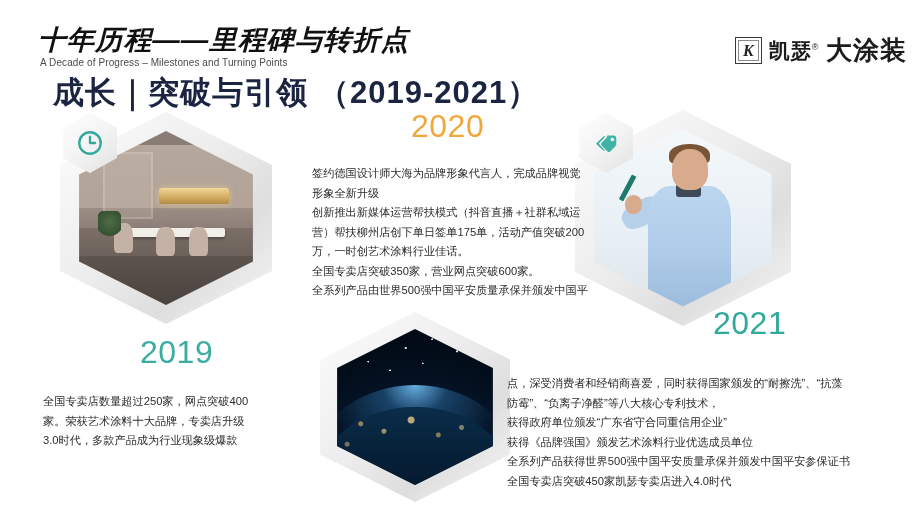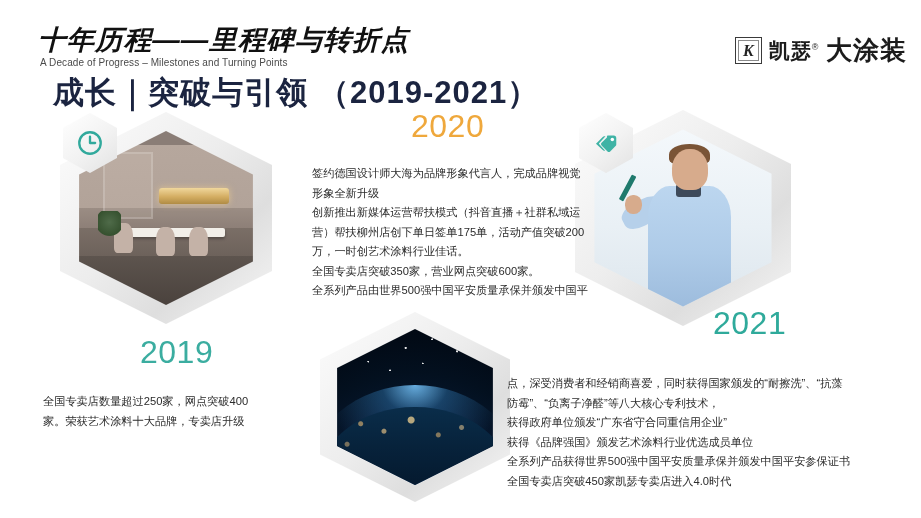--- a/index.html
+++ b/index.html
@@ -406,20 +406,21 @@
   </div>
 </div>
 
 <div class="year" id="year-2019" style="color: rgb(59, 173, 160);">2019</div>
 <div class="year" id="year-2020" style="color: rgb(239, 168, 60);">2020</div>
 <div class="year" id="year-2021" style="color: rgb(47, 170, 155);">2021</div>
 
 <div class="body-text" id="text-2019">
   <div class="ln">全国专卖店数量超过250家，网点突破400</div>
   <div class="ln">家。荣获艺术涂料十大品牌，专卖店升级</div>
+  <div class="ln">3.0时代，多款产品成为行业现象级爆款</div>
 </div>
 
 <div class="body-text" id="text-2020">
   <div class="ln">签约德国设计师大海为品牌形象代言人，完成品牌视觉</div>
   <div class="ln">形象全新升级</div>
   <div class="ln">创新推出新媒体运营帮扶模式（抖音直播＋社群私域运</div>
   <div class="ln">营）帮扶柳州店创下单日签单175单，活动产值突破200</div>
   <div class="ln">万，一时创艺术涂料行业佳话。</div>
   <div class="ln">全国专卖店突破350家，营业网点突破600家。</div>
   <div class="ln">全系列产品由世界500强中国平安质量承保并颁发中国平</div>

